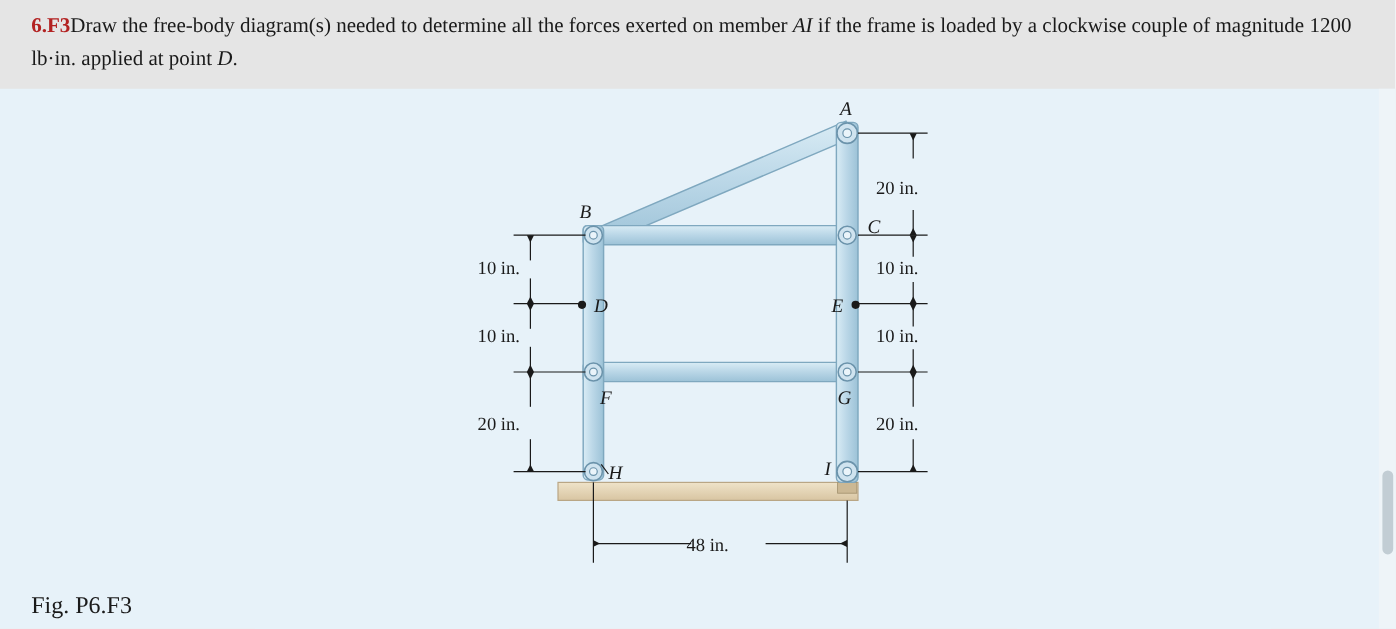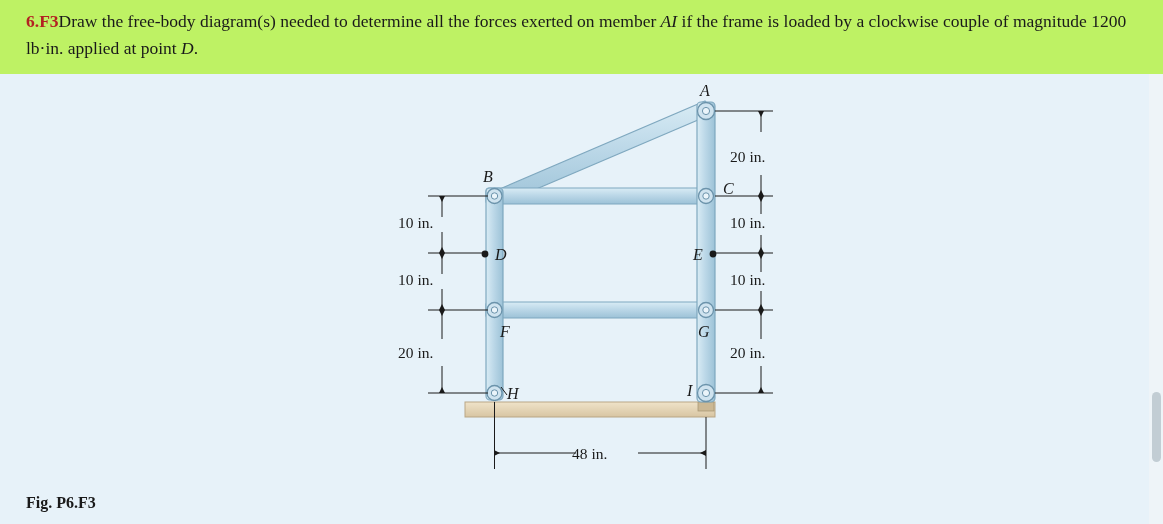--- a/index.html
+++ b/index.html
@@ -12,21 +12,21 @@
     background: #ffffff;
     font-family: "Liberation Serif", serif;
     overflow: hidden;
     position: relative;
   }
   #page {
     position: absolute;
     left: 0; top: 0;
     width: 1163px;
     height: 524px;
-    background: #bef264;
+    background: #e5e5e5;
   }
   
   .statement {
     position: absolute;
     left: 26px;
     top: 8px;
     width: 1115px;
     font-size: 17.5px;
     line-height: 1.55;
     color: #1a1a1a;
@@ -43,22 +43,22 @@
     left: 0;
     top: 74px;
     width: 1163px;
     height: 450px;
     background: #e7f2f9;
   }
   .fig-caption {
     position: absolute;
     left: 26px;
     top: 420px;
-    font-weight: bold;
-    font-size: 16px;
+    font-weight: normal;
+    font-size: 20px;
     color: #1a1a1a;
   }
   .drawing {
     position: absolute;
     left: 380px;
     top: 10px;
     width: 480px;
     height: 420px;
   }
   svg { display: block; }

